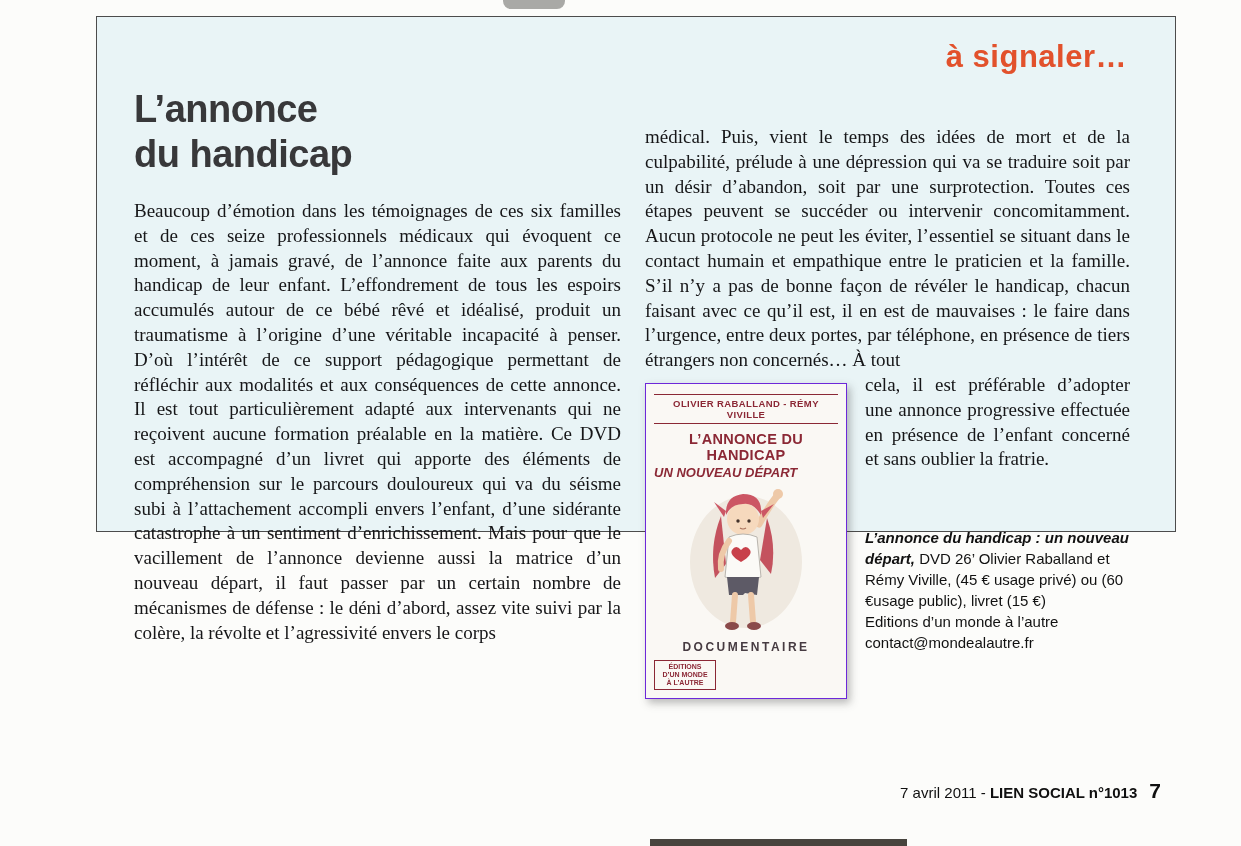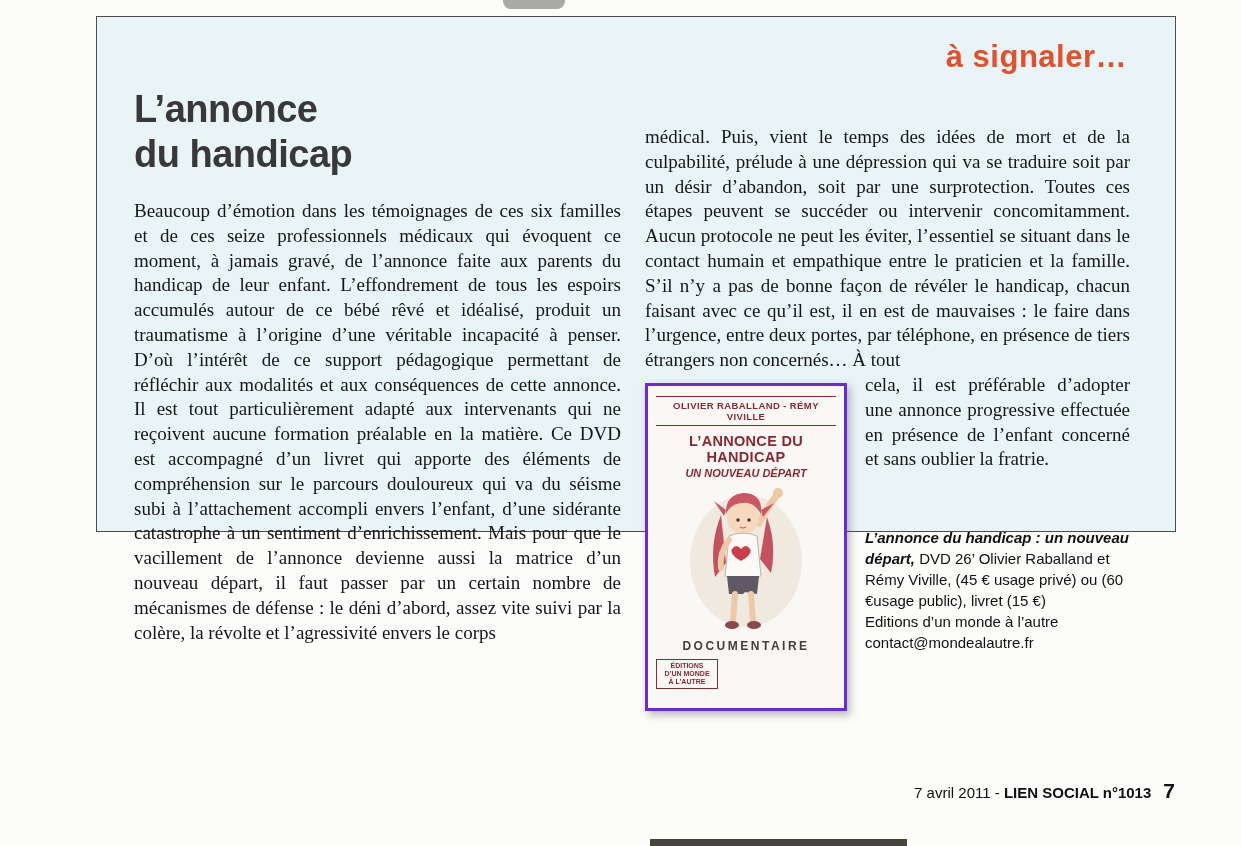--- a/index.html
+++ b/index.html
@@ -47,38 +47,38 @@
   }
 
   .body-text{
     font-size:19px; line-height:24.8px; text-align:justify;
     color:#161618;
   }
 
   
   .dvd-cover{
     float:left; width:202px; margin:10px 18px 6px 0;
-    background:#faf8f4; border:3px solid #6d28d9;
+    background:#faf8f4; border:1px solid #6d28d9;
     box-shadow:3px 4px 8px rgba(60,60,60,.35);
-    padding:10px 8px 19px;
+    padding:10px 8px 8px;
     font-family:"Liberation Sans","DejaVu Sans",sans-serif;
   }
   .dvd-authors{
     font-size:9.5px; font-weight:bold; letter-spacing:.4px;
     color:#8b2835; text-align:center;
     border-top:1px solid #8b2835; border-bottom:1px solid #8b2835;
     padding:3px 0;
   }
   .dvd-title{
     margin-top:7px; font-size:14.5px; font-weight:bold;
     color:#8b2835; text-align:center; letter-spacing:.3px;
   }
   .dvd-subtitle{
-    margin-top:2px; font-size:11px; font-weight:bold; font-style:italic;
-    color:#8b2835; text-align:center;
+    margin-top:2px; font-size:13px; font-weight:bold; font-style:italic;
+    color:#8b2835; 
   }
   .dvd-illustration{ text-align:center; margin-top:4px; }
   .dvd-genre{
     margin-top:2px; font-size:12px; font-weight:bold; letter-spacing:2.5px;
     color:#463b41; text-align:center;
   }
   .dvd-publisher{
     margin-top:6px; width:62px;
     border:1px solid #8b2835; padding:2px 3px;
     color:#8b2835; font-size:7px; font-weight:bold; line-height:8px;
@@ -91,21 +91,21 @@
     overflow:hidden;           
     margin-top:55px;
     font-family:"Liberation Sans","DejaVu Sans",sans-serif;
     font-size:15px; line-height:21px; color:#111;
     text-align:left;
   }
   .caption-lead{ font-weight:bold; font-style:italic; }
   .caption-line{ }
 
   .footer{
-    position:absolute; top:779px; right:66px;
+    position:absolute; top:779px; right:80px;
     font-family:"Liberation Sans","DejaVu Sans",sans-serif;
     font-size:15px; color:#101010; white-space:nowrap;
   }
   .footer-journal{ font-weight:bold; }
   .footer-page{ font-weight:bold; font-size:21px; margin-left:12px; }
 </style>
 </head>
 <body>
 
 <div class="scan-smudge-top"></div>

